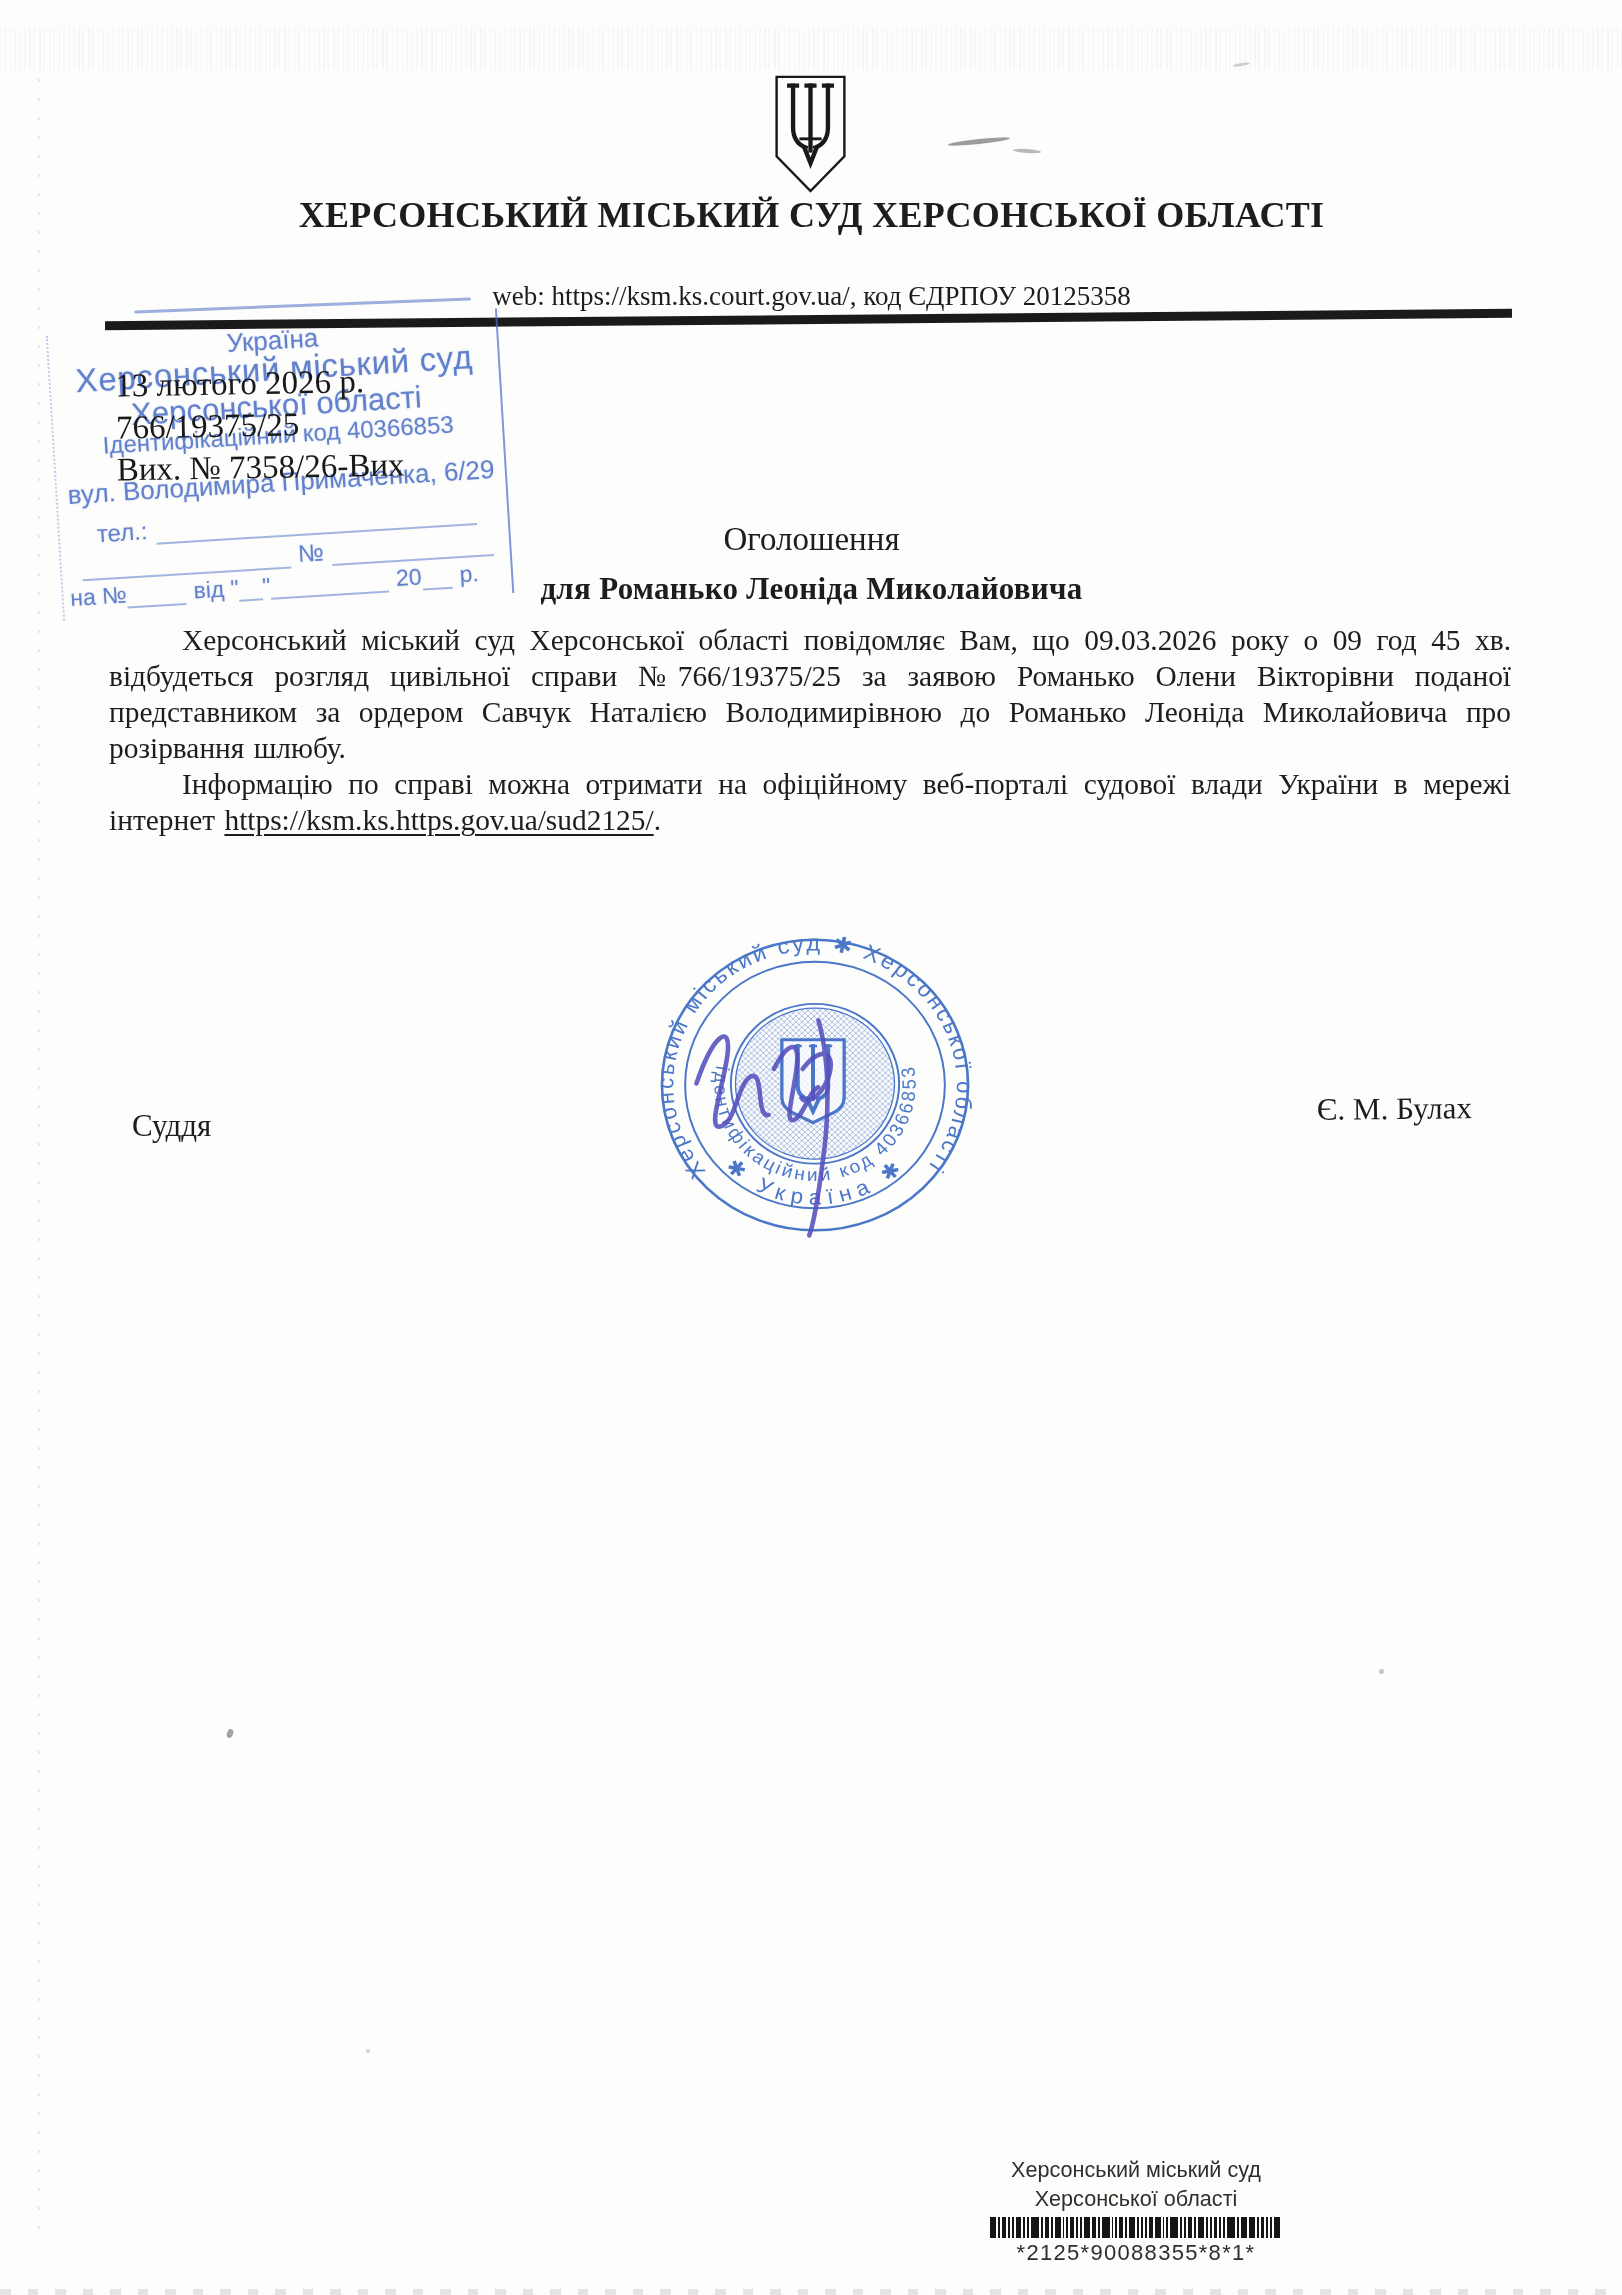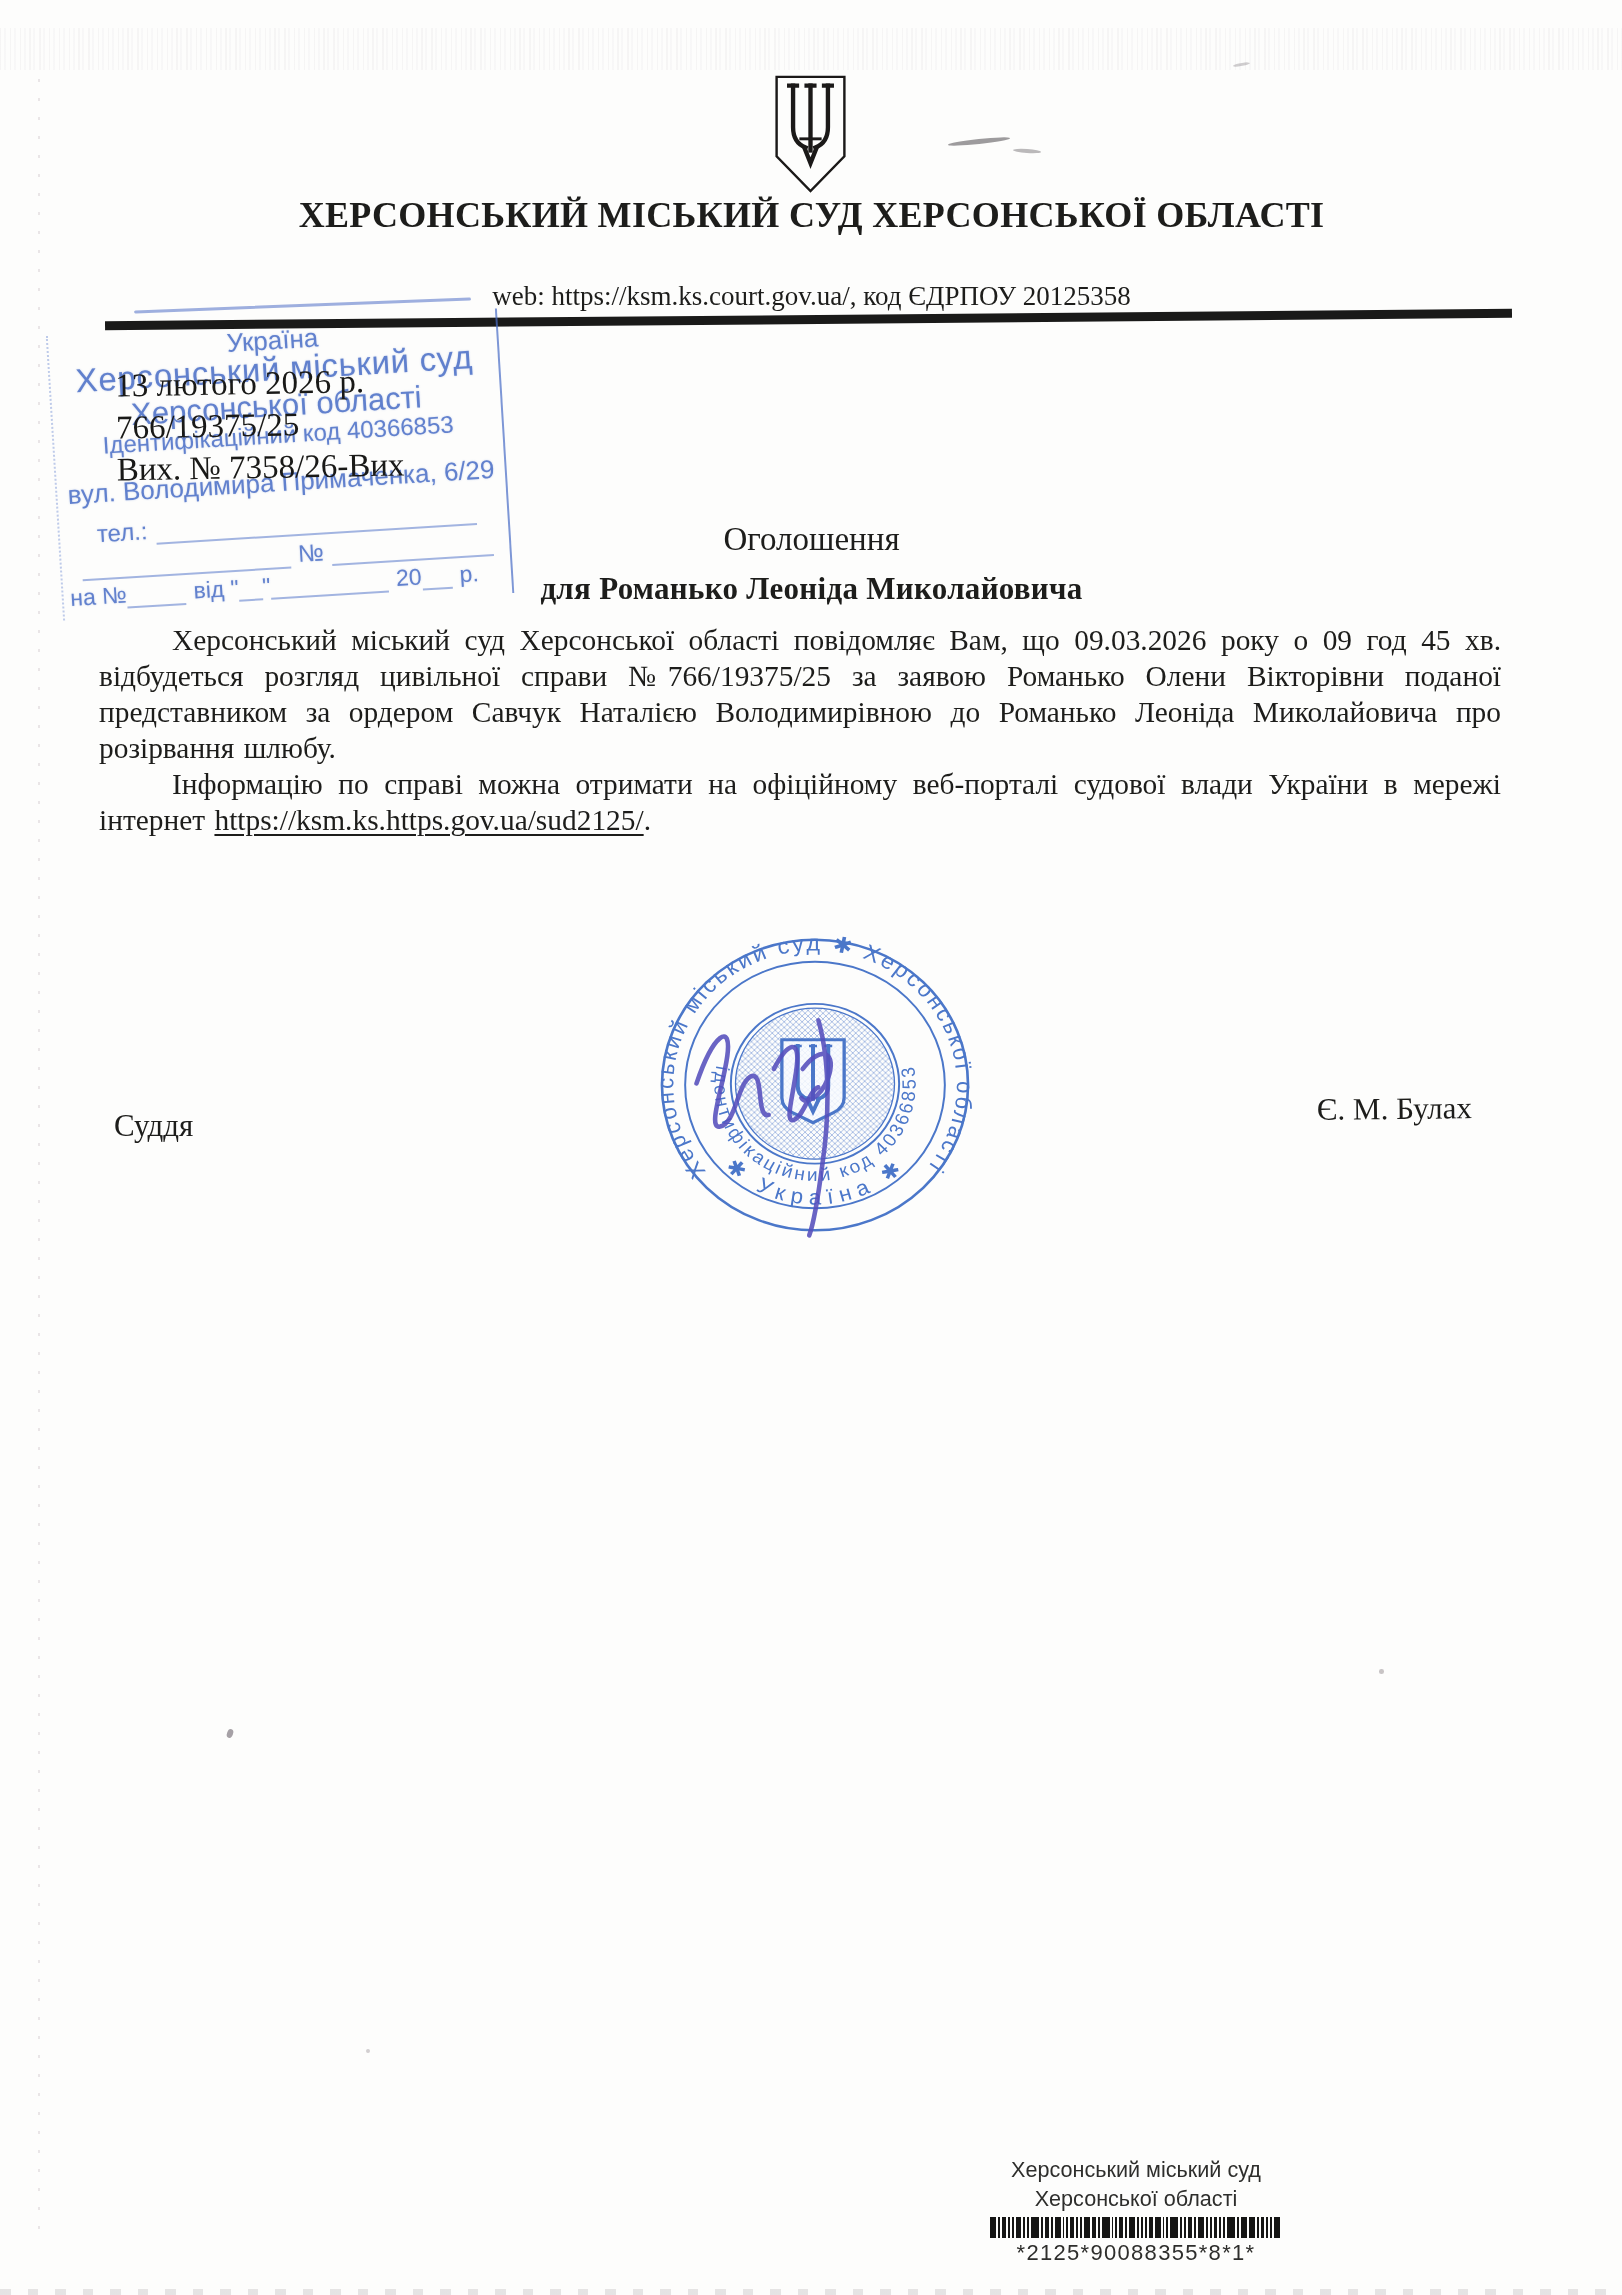--- a/index.html
+++ b/index.html
@@ -62,28 +62,28 @@
   .u { border-bottom:2px solid rgba(72,108,198,.5); height:26px; display:inline-block; }
   .gap { width:7.9px; }
 
   
   .outgoing { left:116px; top:365px; font-size:33px; color:#191917; transform:rotate(-1deg); }
   .outgoing div { height:42px; white-space:nowrap; }
 
   
   .doc-title { top:521px; font-size:33px; }
   .addressee { top:571px; font-size:31px; font-weight:bold; letter-spacing:0.3px; }
-  .body-text { left:99px; top:622px; width:1402px; font-size:29.4px; line-height:36px;
+  .body-text { left:109px; top:622px; width:1402px; font-size:29.4px; line-height:36px;
     text-align:justify; word-spacing:2px; }
   .body-text p { text-indent:73px; }
   .p2 { margin-top:37px; }
   .weblink { text-decoration:underline; text-decoration-thickness:2px; text-underline-offset:3.9px; }
 
   
-  .sig-role { left:114px; top:1108px; font-size:31px; }
+  .sig-role { left:132px; top:1108px; font-size:31px; }
   .sig-name { left:1317px; top:1091px; font-size:31px; transform:rotate(-0.6deg); white-space:nowrap; }
   .seal-svg { left:656px; top:934px; opacity:.93; }
   .sign-svg { left:669px; top:1006px; opacity:.88; }
 
   
   .footer { left:910px; top:2157px; width:452px; text-align:center;
     font-family:"Liberation Sans", sans-serif; color:#2e2e2c; }
   .f1, .f2 { font-size:21.6px; }
   .f2 { margin-top:2.6px; }
   .barcode { width:292px; height:21.6px; margin:5.2px auto 0; display:flex; align-items:stretch; }

